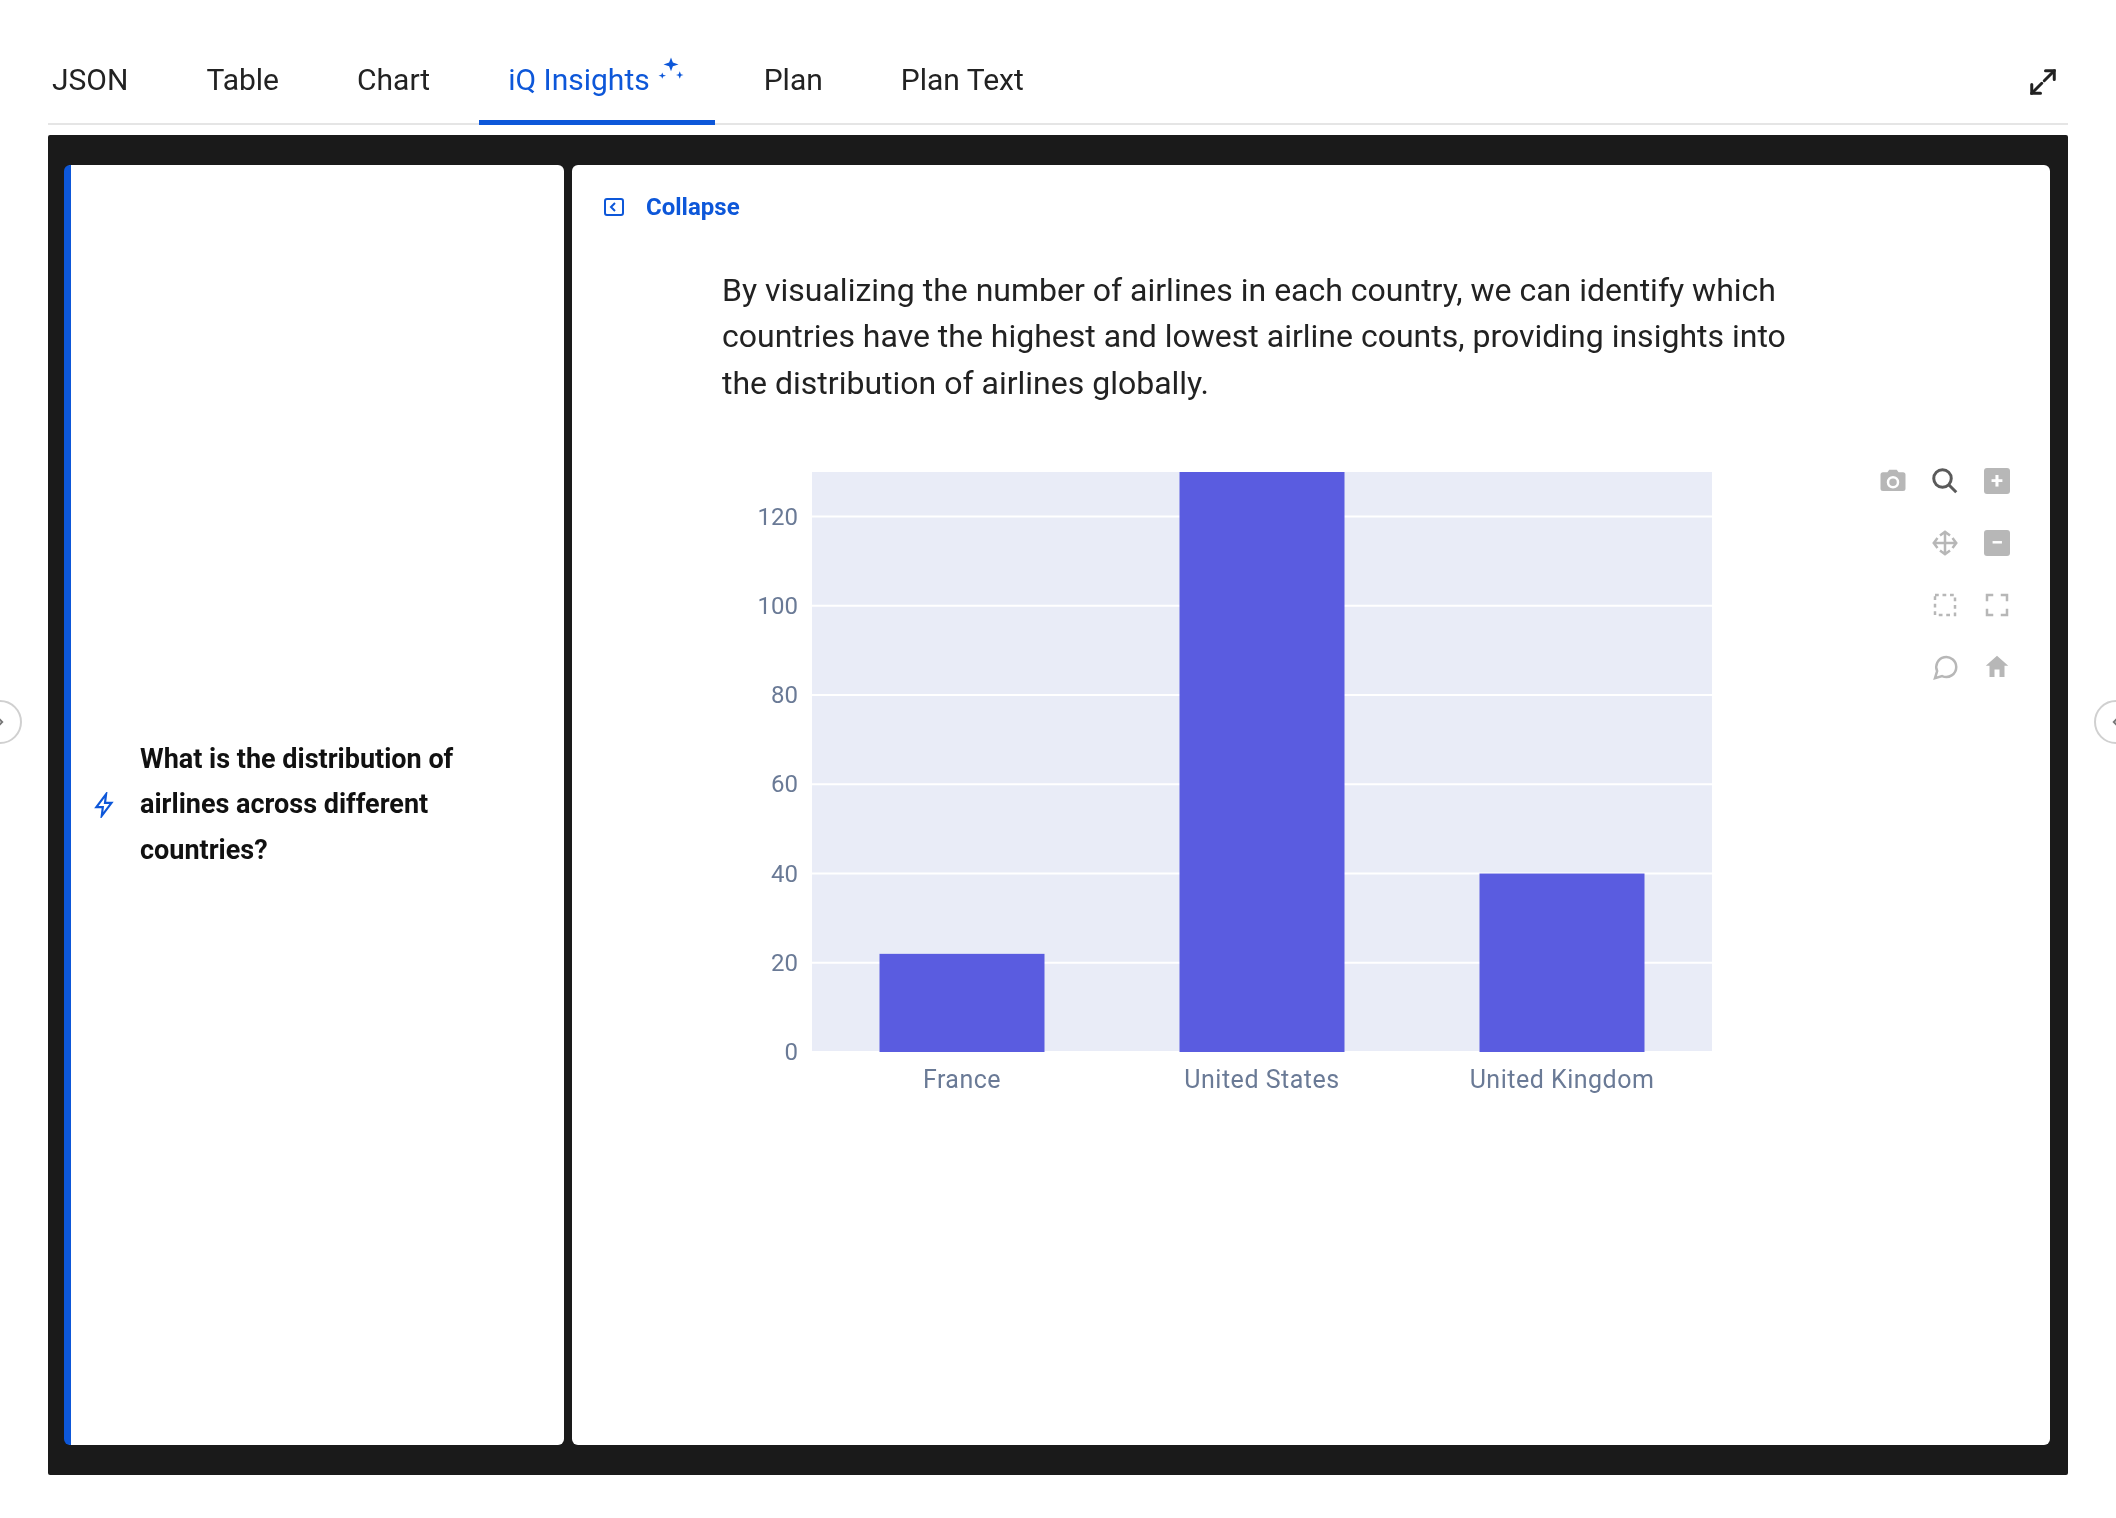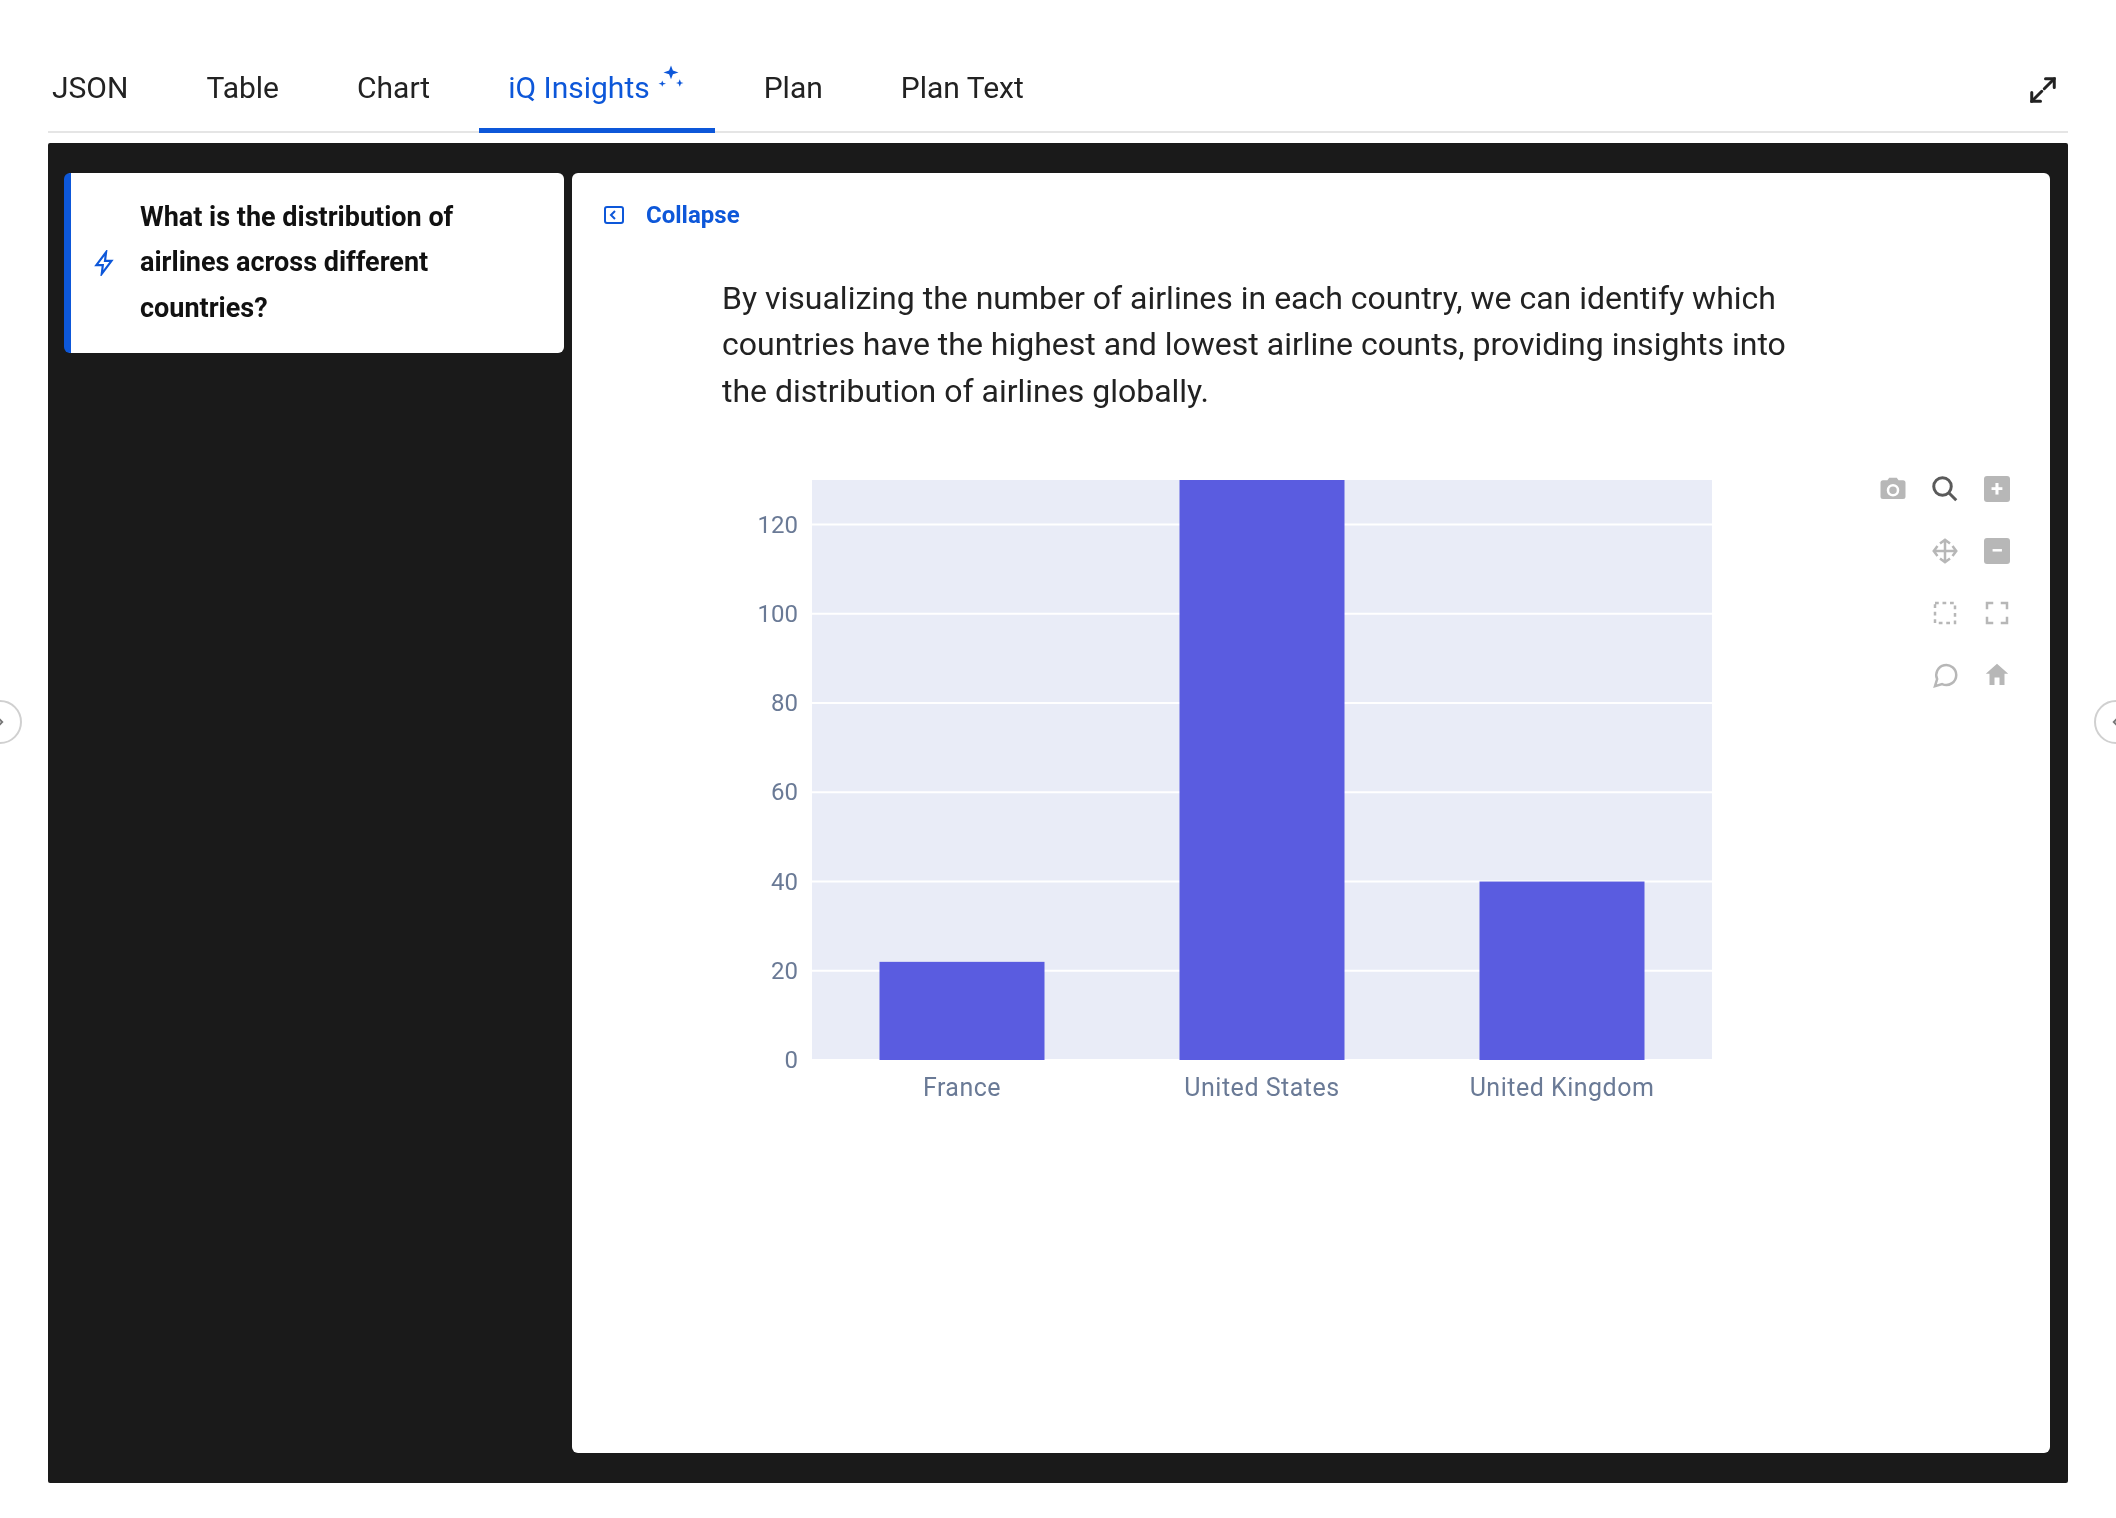--- a/index.html
+++ b/index.html
@@ -6,21 +6,21 @@
   body {
     font-family: -apple-system, BlinkMacSystemFont, "Segoe UI", Roboto, Helvetica, Arial, sans-serif;
     background: #fff;
     color: #222;
     width: 2116px;
     height: 1518px;
     overflow: hidden;
   }
 
   .outer {
-    padding: 12px 48px;
+    padding: 4px 48px;
   }
 
   
   .tabbar {
     display: flex;
     align-items: center;
     gap: 70px;
     padding: 40px 0 0 0;
     border-bottom: 2px solid #e5e5e5;
     position: relative;
@@ -64,21 +64,21 @@
     padding: 30px 18px 30px 16px;
     display: flex;
     gap: 0;
     position: relative;
   }
 
   
   .qlist {
     width: 500px;
     display: flex;
-    flex-direction: column;
+    flex-direction: row;
     gap: 10px;
     flex-shrink: 0;
   }
   .qcard {
     background: #fff;
     border-radius: 6px;
     padding: 22px 28px 22px 28px;
     display: flex;
     gap: 22px;
     align-items: center;

